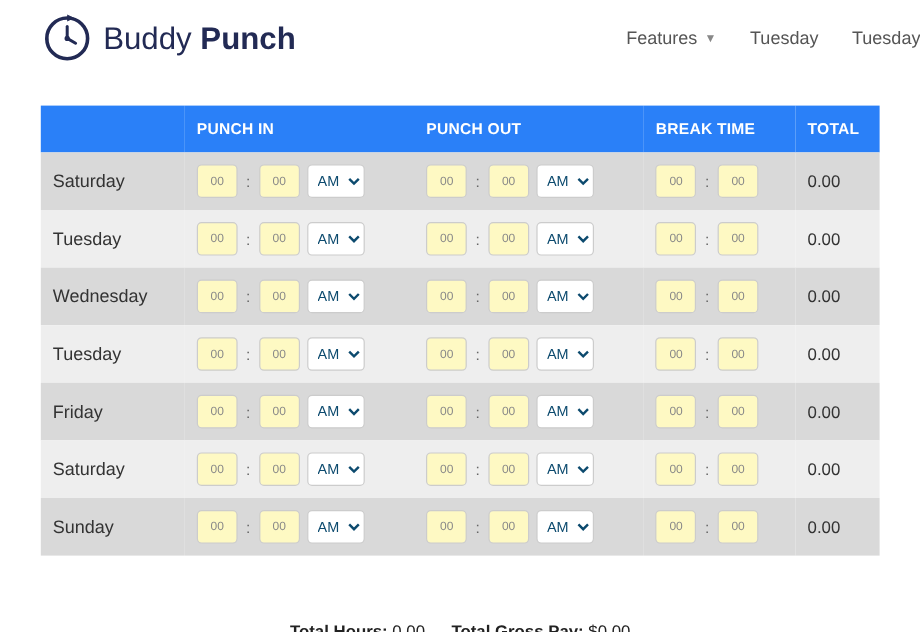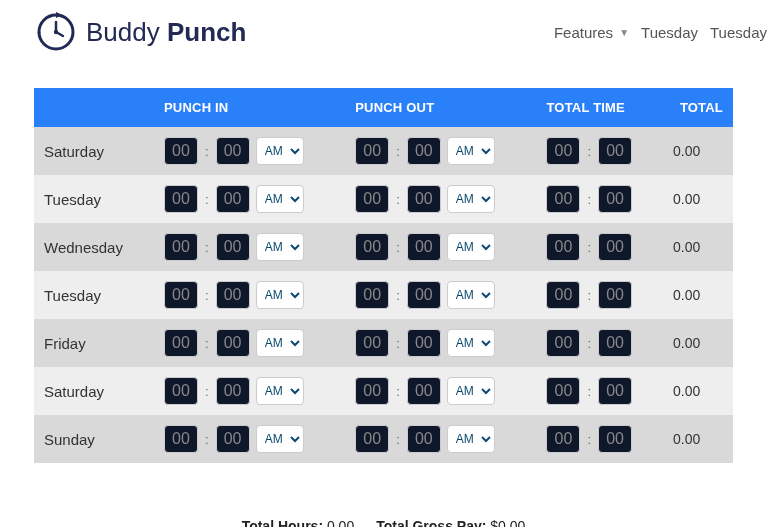--- a/index.html
+++ b/index.html
@@ -23,21 +23,21 @@
   }
   .logo-text {
     font-size: 26px;
     color: #222a54;
     font-weight: 400;
   }
   .logo-text .bold { font-weight: 600; }
   .logo-text .light { font-weight: 300; }
   .nav {
     display: flex;
-    gap: 12px;
+    gap: 28px;
     font-size: 15px;
     color: #555;
     align-items: flex-end;
     padding-right: 0;
   }
   .nav-item { display: flex; align-items: center; gap: 6px; cursor: pointer; }
   .chev { font-size: 10px; color: #888; }
   .table-wrap {
     padding: 0 34px;
     margin-top: 24px;
@@ -50,42 +50,42 @@
   thead th {
     background: #2a80f8;
     color: #fff;
     font-weight: 700;
     text-align: left;
     padding: 12px 10px;
     font-size: 13px;
     letter-spacing: .2px;
   }
   thead th:first-child { width: 120px; }
-  thead th.col-total { text-align: right; width: 70px; }
+  thead th.col-total { text-align: left; width: 70px; }
   tbody tr:nth-child(odd)  { background: #d9d9d9; }
   tbody tr:nth-child(even) { background: #eeeeee; }
   tbody td {
     padding: 10px 10px;
     vertical-align: middle;
     color: #333;
   }
   .day-label { font-size: 15px; color: #333; }
   .time-group {
     display: inline-flex;
     align-items: center;
     gap: 6px;
   }
   .num-input {
     width: 34px;
     height: 28px;
     border: 1px solid #ccc;
     border-radius: 4px;
-    background: #0f172a;
+    background: #fef9c3;
     text-align: center;
-    font-size: 16px;
+    font-size: 10px;
     color: #888;
     padding: 0;
   }
   .colon { color: #666; font-size: 13px; padding: 0 1px; }
   .ampm {
     height: 28px;
     border: 1px solid #ccc;
     border-radius: 4px;
     background: #fff;
     font-size: 12px;
@@ -140,21 +140,21 @@
   </div>
 </div>
 
 <div class="table-wrap">
   <table>
     <thead>
       <tr>
         <th></th>
         <th>PUNCH IN</th>
         <th>PUNCH OUT</th>
-        <th>TOTAL TIME</th>
+        <th>BREAK TIME</th>
         <th class="col-total">TOTAL</th>
       </tr>
     </thead>
     <tbody id="rows">
         <tr>
     <td class="day-label">Saturday</td>
     <td>
       <span class="time-group">
         <input class="num-input" value="00" style="">
         <span class="colon">:</span>

